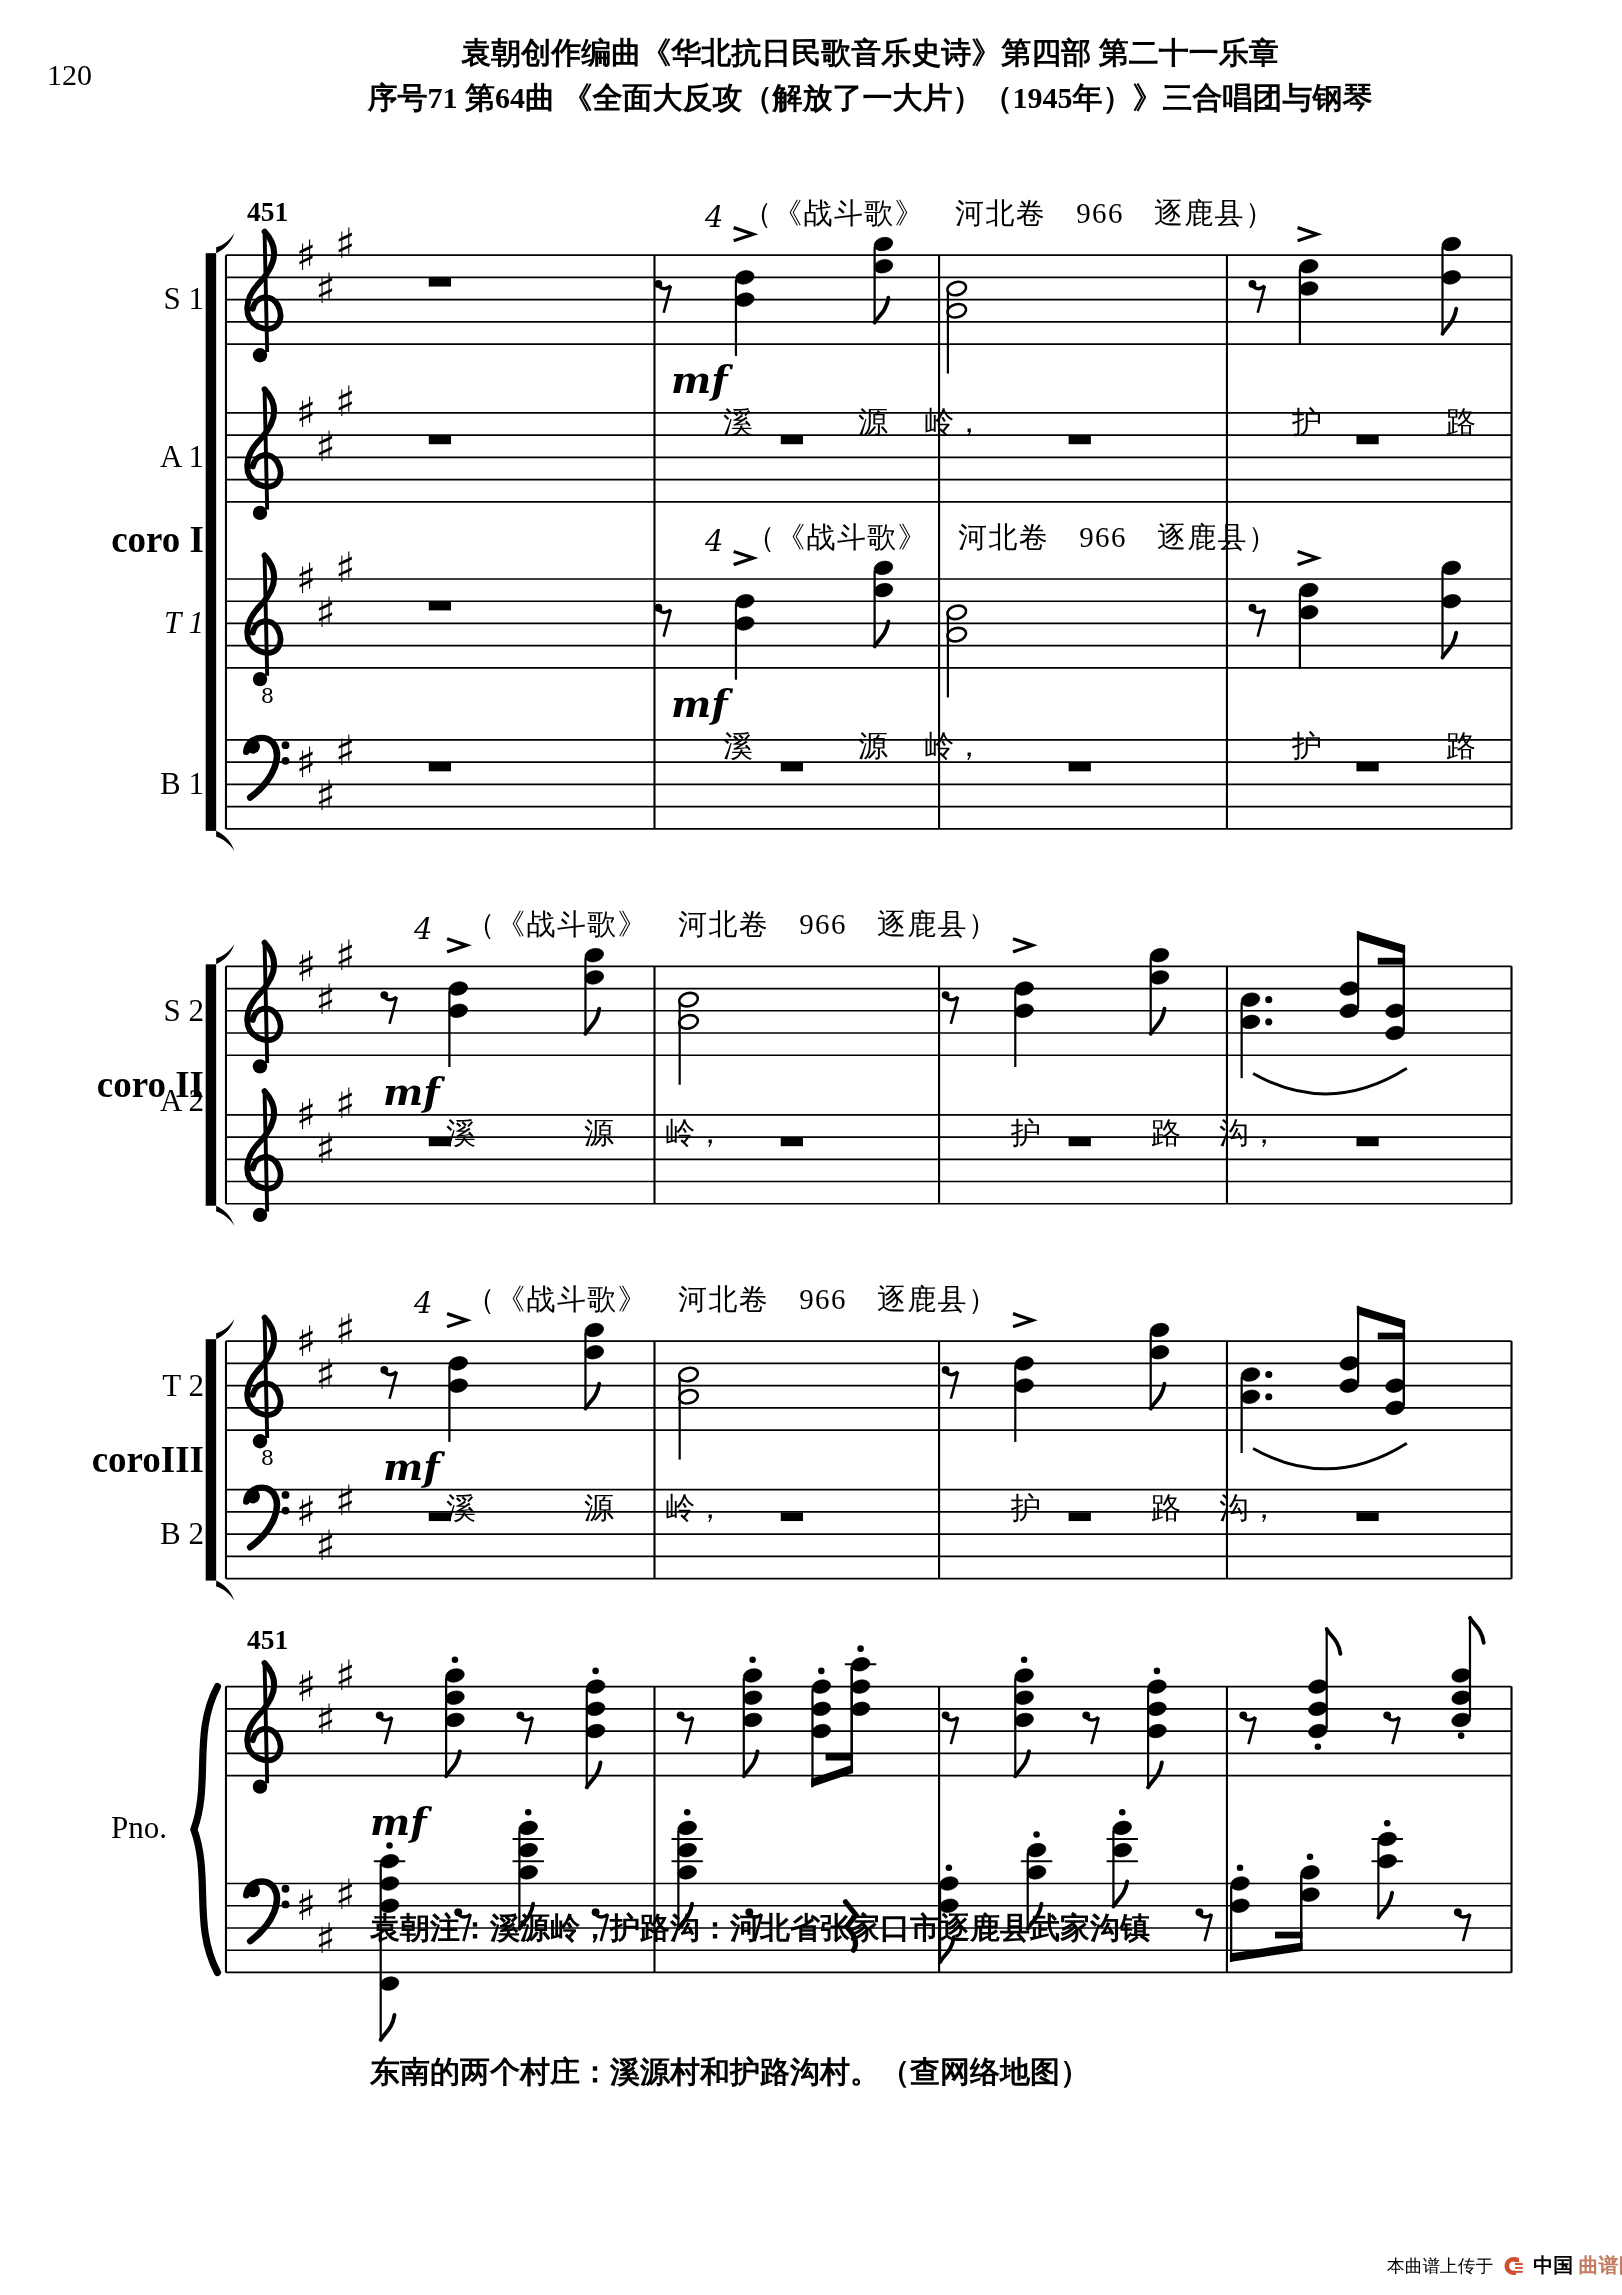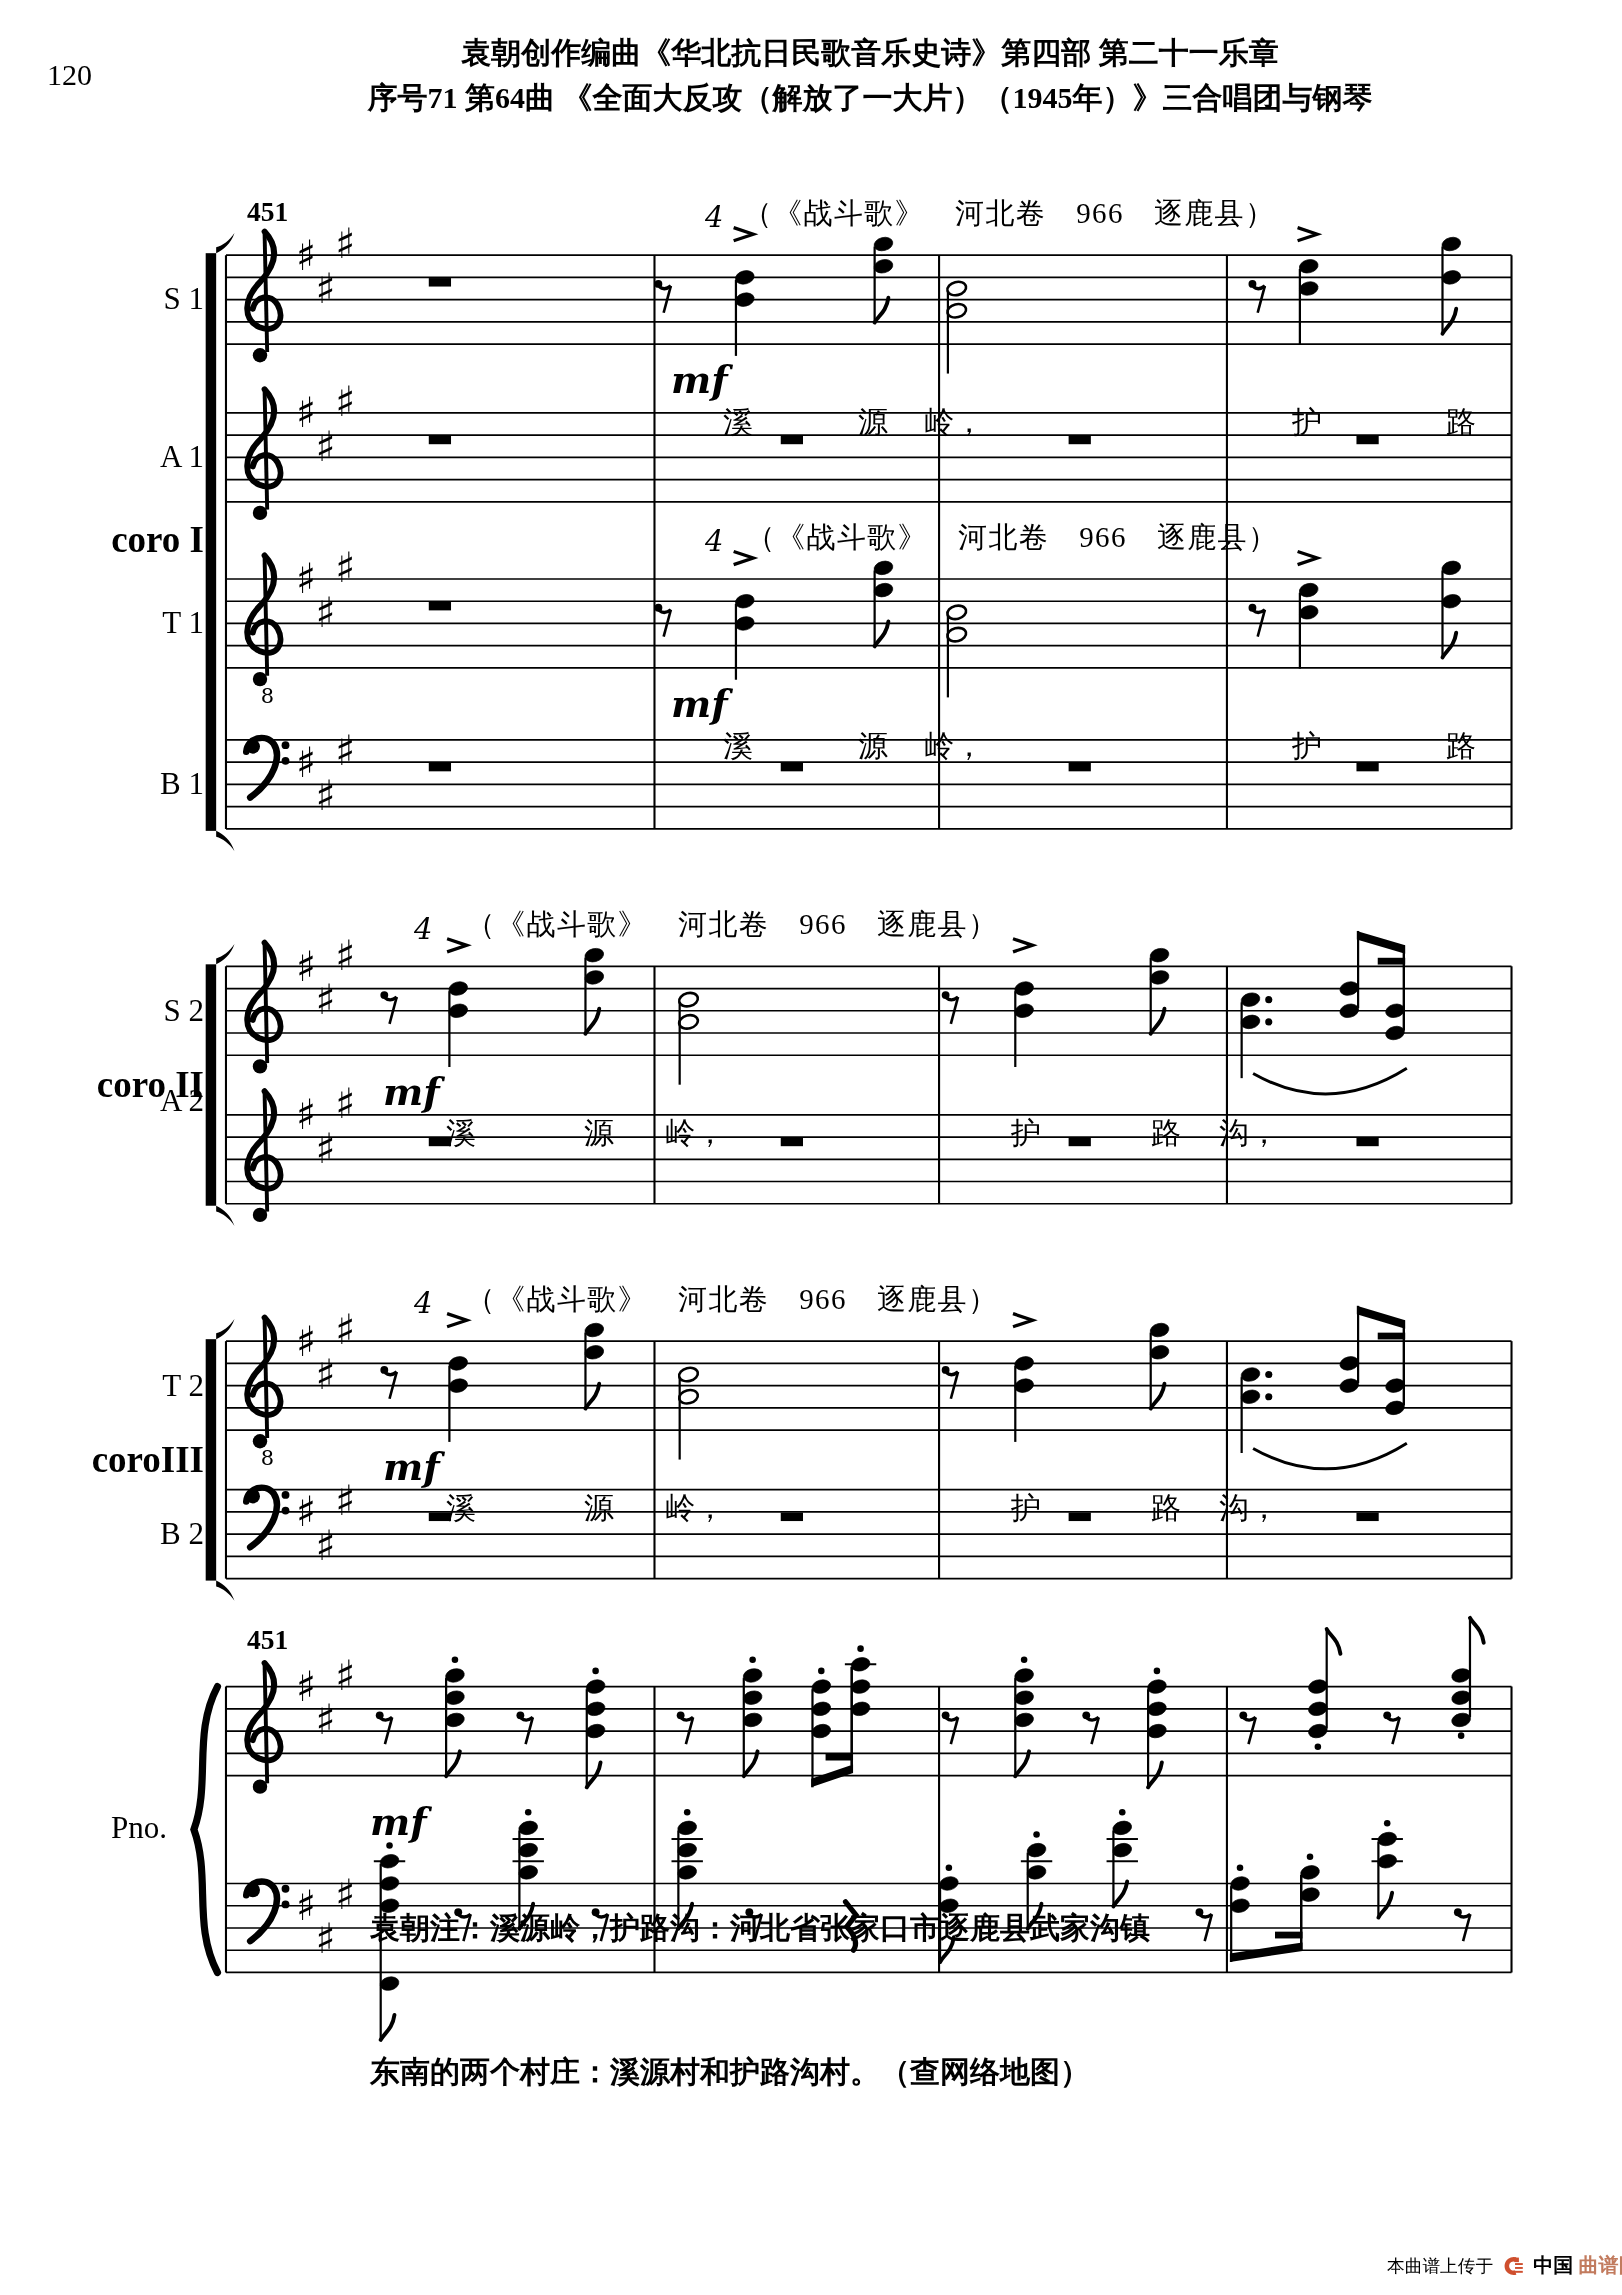--- a/index.html
+++ b/index.html
@@ -748,21 +748,21 @@
 
   <div class="pageno">120</div>
   <div class="hdr" style="top:33px;">袁朝创作编曲《华北抗日民歌音乐史诗》第四部 第二十一乐章</div>
   <div class="hdr" style="top:67px;margin-top:11px;">序号71 第64曲 《全面大反攻（解放了一大片）（1945年）》三合唱团与钢琴</div>
 
   <div class="mnum" style="left:247px;top:196px;">451</div>
   <div class="mnum" style="left:247px;top:1624px;">451</div>
 
   <div class="plabel" style="top:281px;">S 1</div>
   <div class="plabel" style="top:439px;">A 1</div>
-  <div class="plabel" style="top:605px;">T 1</div>
+  <div class="plabel" style="top:605px;font-style:italic;">T 1</div>
   <div class="plabel" style="top:766px;">B 1</div>
   <div class="plabel" style="top:993px;">S 2</div>
   <div class="plabel" style="top:1083px;">A 2</div>
   <div class="plabel" style="top:1368px;">T 2</div>
   <div class="plabel" style="top:1516px;">B 2</div>
 
   <div class="grouplabel" style="top:518px;">coro I</div>
   <div class="grouplabel" style="top:1063px;">coro II</div>
   <div class="grouplabel" style="top:1438px;">coroIII</div>
   <div class="pnolabel" style="top:1810px;">Pno.</div>

